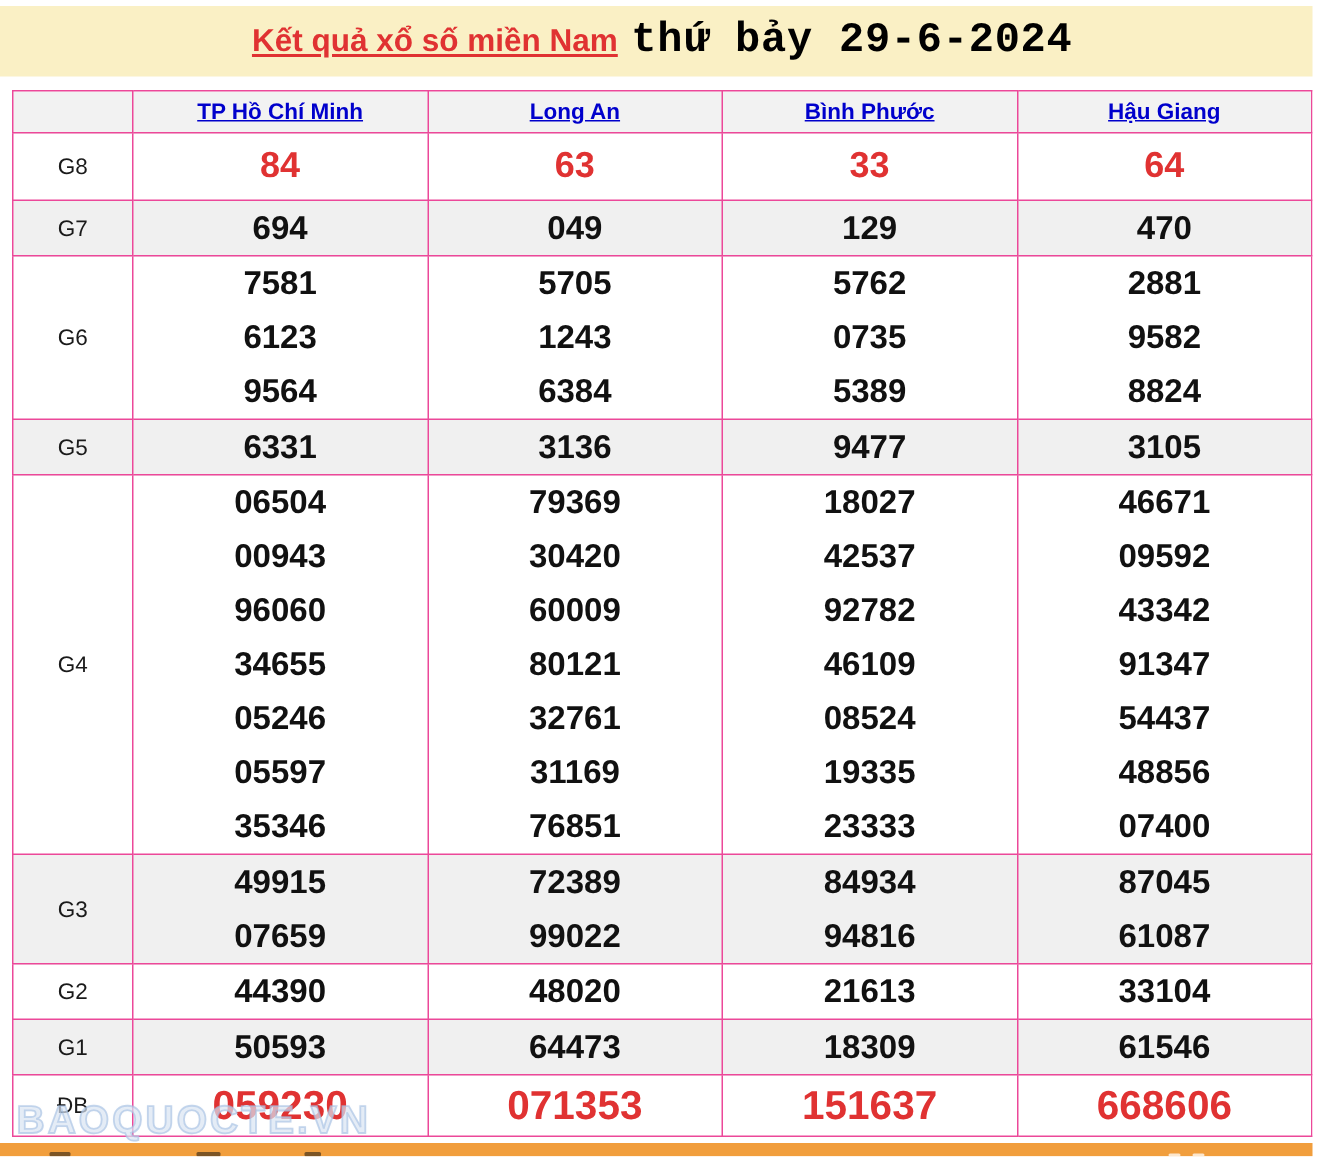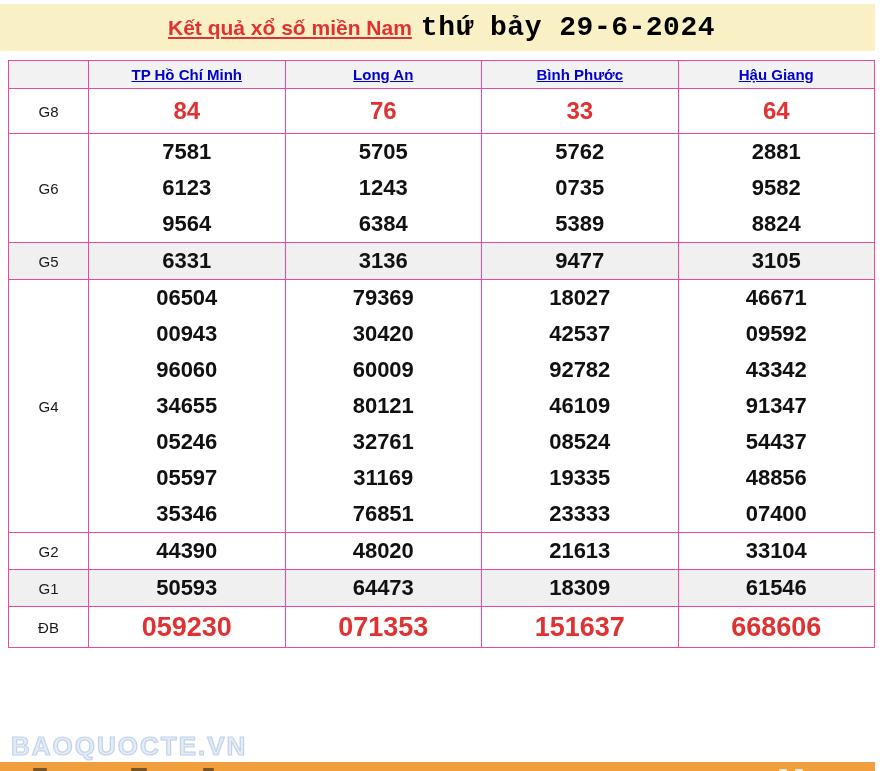--- a/index.html
+++ b/index.html
@@ -70,27 +70,42 @@
             <a>Hậu Giang</a></th>
         </tr>
       </thead>
       <tbody>
           <tr class="rrow g8">
             <td class="label">G8</td>
             <td>
               <div class="num">84</div>
             </td>
             <td>
-              <div class="num">76</div>
+              <div class="num">63</div>
             </td>
             <td>
               <div class="num">33</div>
             </td>
             <td>
               <div class="num">64</div>
+            </td>
+          </tr>
+          <tr class="rrow alt ">
+            <td class="label">G7</td>
+            <td>
+              <div class="num">694</div>
+            </td>
+            <td>
+              <div class="num">049</div>
+            </td>
+            <td>
+              <div class="num">129</div>
+            </td>
+            <td>
+              <div class="num">470</div>
             </td>
           </tr>
           <tr class="rrow ">
             <td class="label">G6</td>
             <td>
               <div class="num">7581</div>
               <div class="num">6123</div>
               <div class="num">9564</div>
             </td>
             <td>
@@ -156,20 +171,39 @@
             <td>
               <div class="num">46671</div>
               <div class="num">09592</div>
               <div class="num">43342</div>
               <div class="num">91347</div>
               <div class="num">54437</div>
               <div class="num">48856</div>
               <div class="num">07400</div>
             </td>
           </tr>
+          <tr class="rrow alt ">
+            <td class="label">G3</td>
+            <td>
+              <div class="num">49915</div>
+              <div class="num">07659</div>
+            </td>
+            <td>
+              <div class="num">72389</div>
+              <div class="num">99022</div>
+            </td>
+            <td>
+              <div class="num">84934</div>
+              <div class="num">94816</div>
+            </td>
+            <td>
+              <div class="num">87045</div>
+              <div class="num">61087</div>
+            </td>
+          </tr>
           <tr class="rrow ">
             <td class="label">G2</td>
             <td>
               <div class="num">44390</div>
             </td>
             <td>
               <div class="num">48020</div>
             </td>
             <td>
               <div class="num">21613</div>

